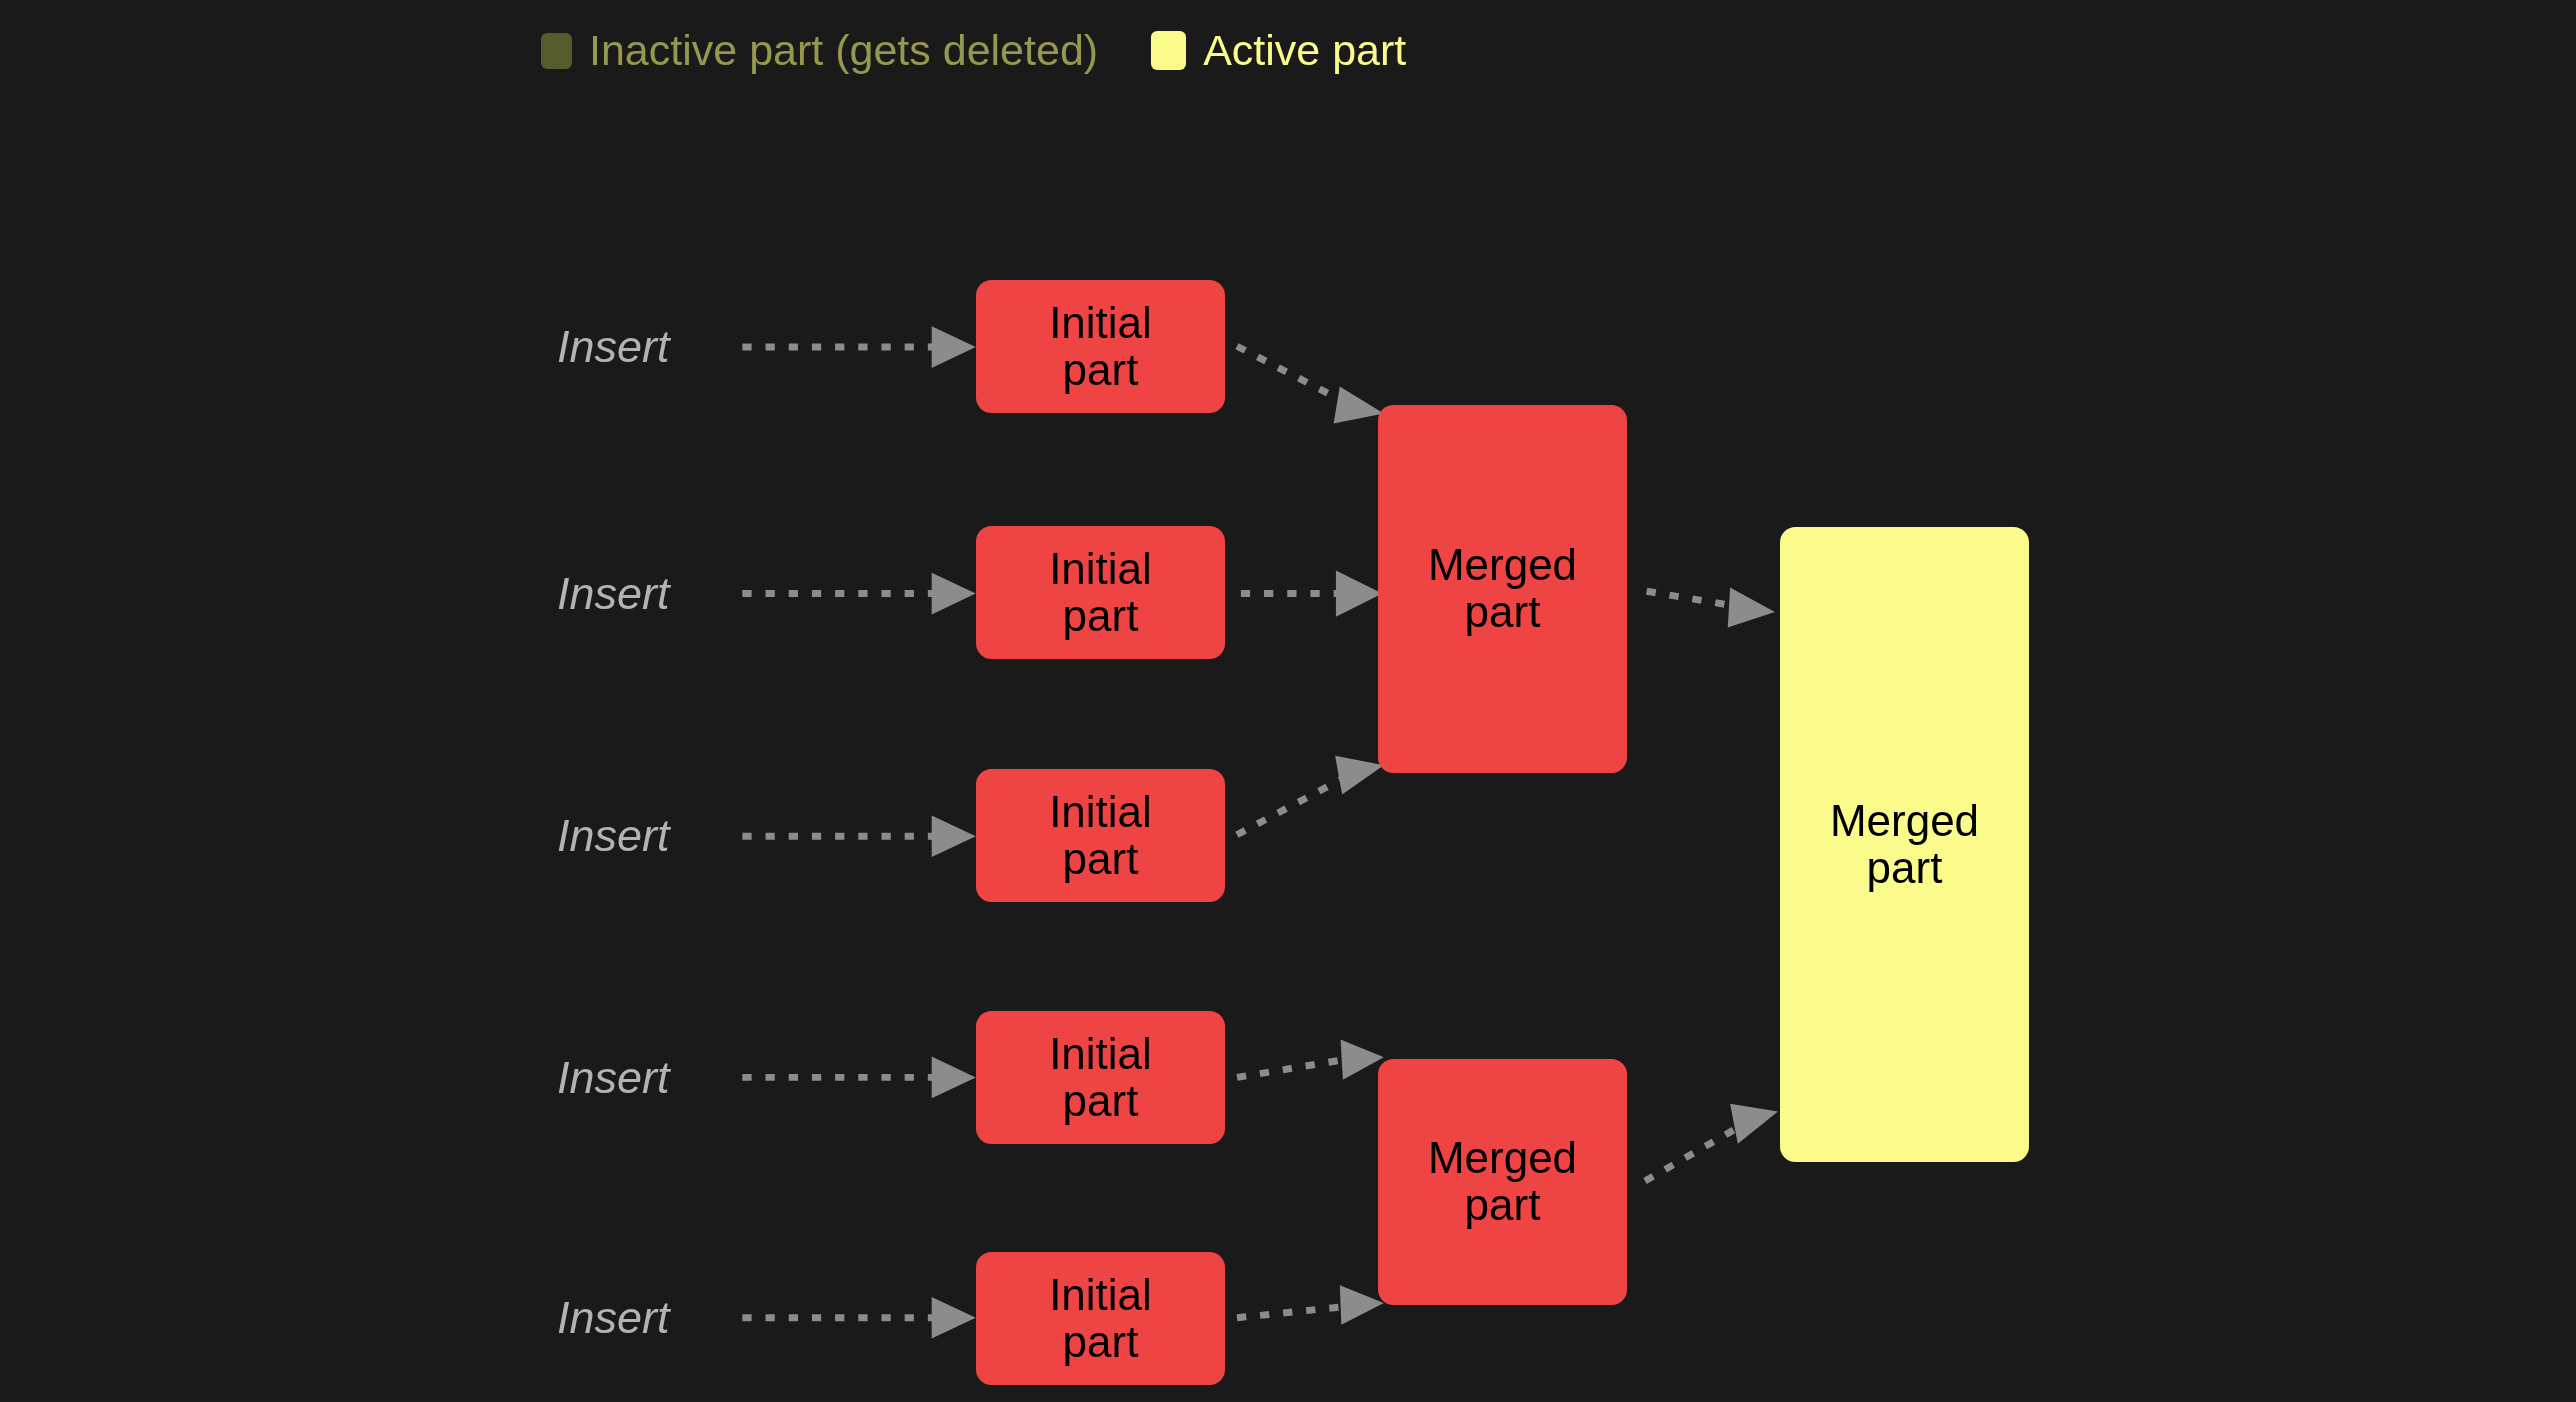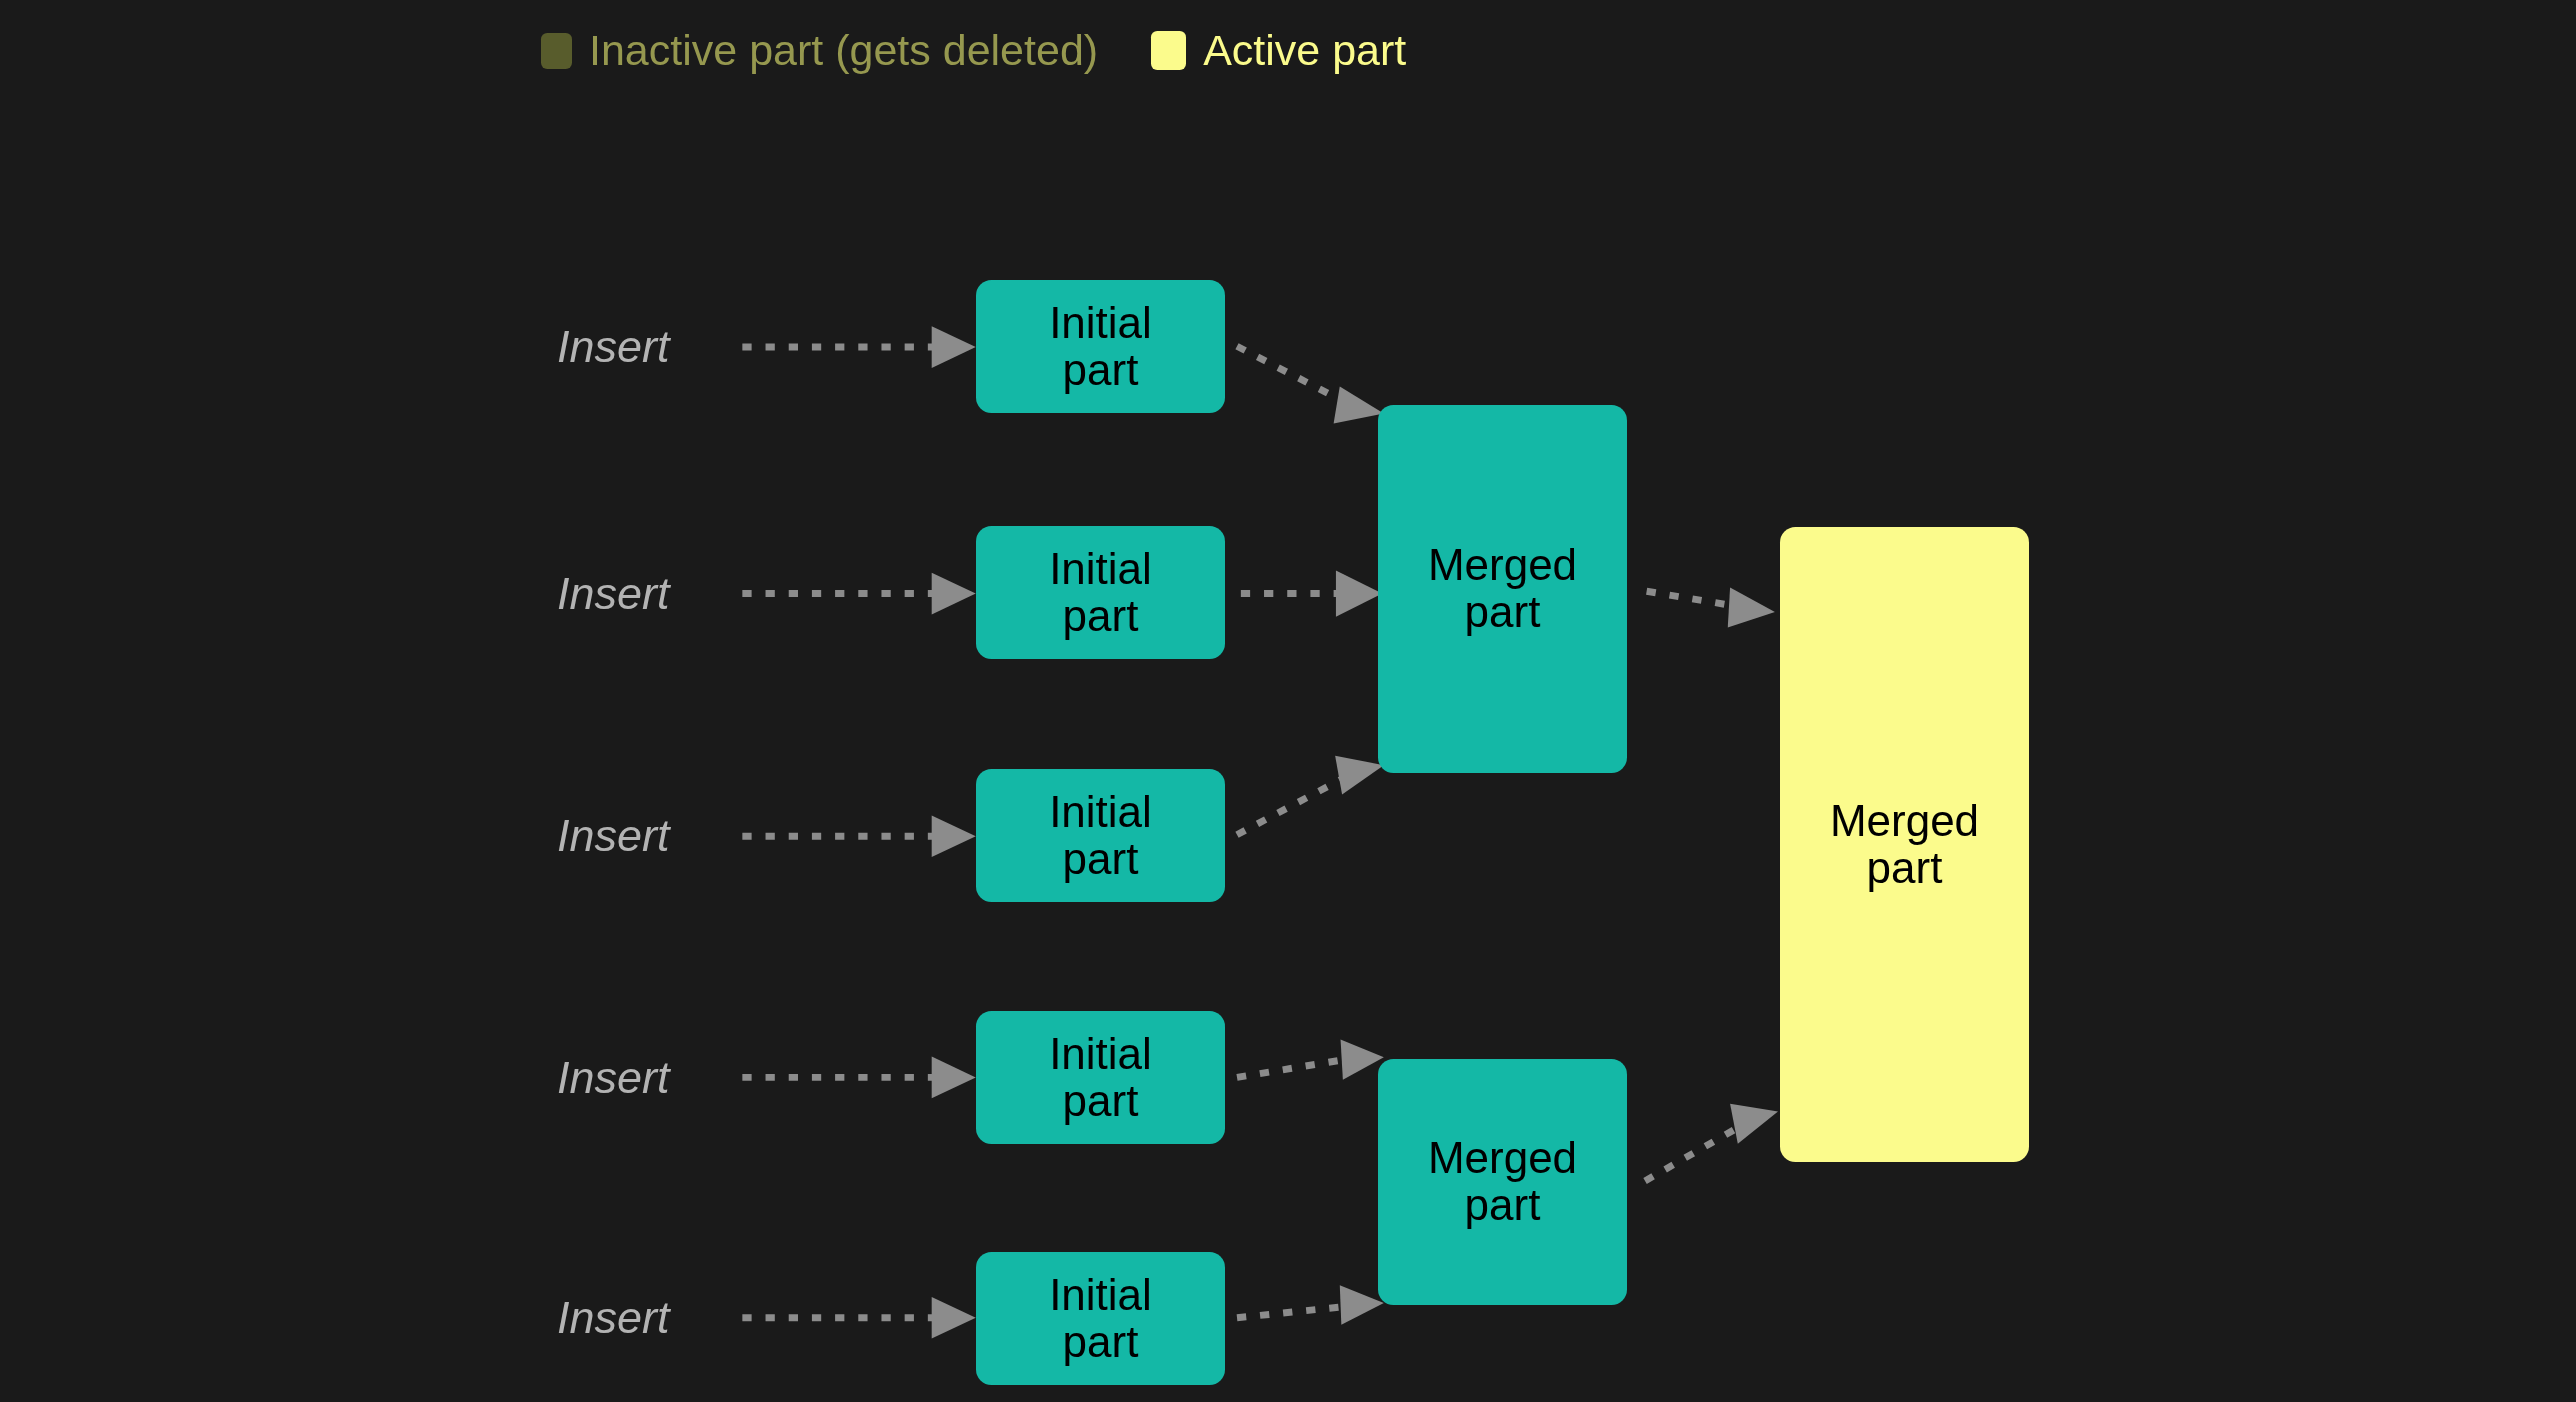--- a/index.html
+++ b/index.html
@@ -68,21 +68,21 @@
     box-sizing: border-box;
     display: flex;
     align-items: center;
     justify-content: center;
     text-align: center;
     color: #000000;
     border-radius: 15.5px;
     line-height: 1.06;
     white-space: pre-line;
   }
-  .node.inactive { background: #14b8a6; }
+  .node.inactive { background: #ef4444; }
   .node.active   { background: #fbfb8c; }
 
   .node .node-text { display: block; }
 
   .insert-label {
     position: absolute;
     color: #b3b3b3;
     font-size: 45px;
     line-height: 1;
     white-space: nowrap;

